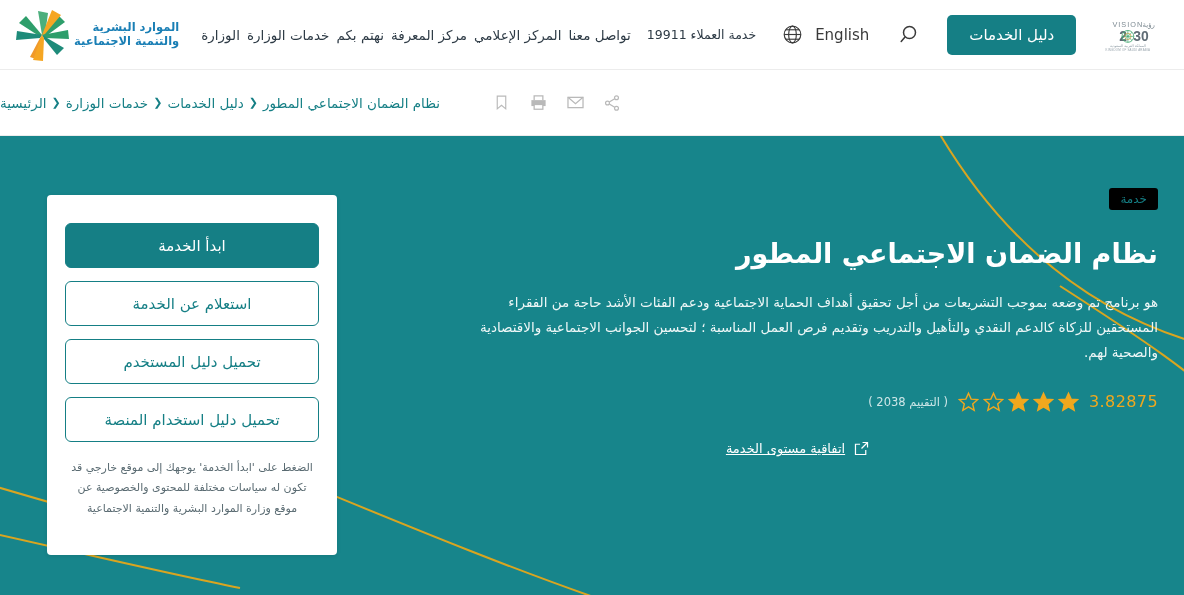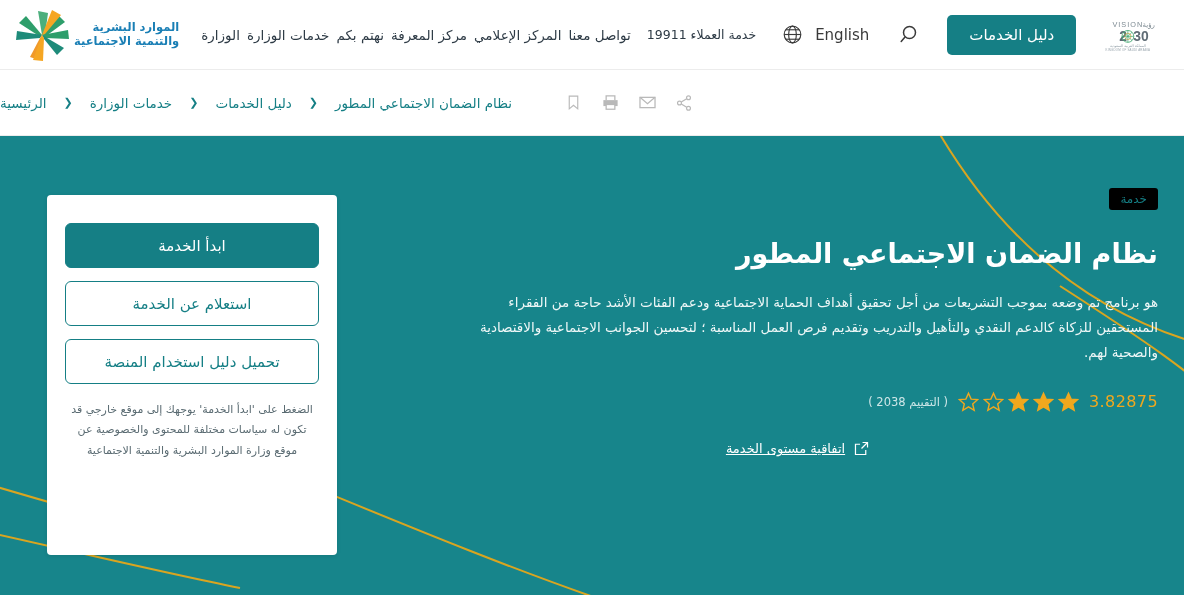--- a/index.html
+++ b/index.html
@@ -49,21 +49,21 @@
   .vision { margin-right: auto; margin-left: 0; width: 86px; height: 48px;
             margin-right: 26px; }
 
   
   .crumbbar {
     position: absolute; top: 70px; left: 0; width: 1184px; height: 66px;
     background: #fff; display: flex; flex-direction: row-reverse;
     align-items: center; border-bottom: 1px solid #ececec;
   }
   .crumbs { display: flex; flex-direction: row-reverse; align-items: center;
-            gap: 17px; margin-right: 24px; font-size: 13.5px; }
+            gap: 5px; margin-right: 24px; font-size: 13.5px; }
   .crumbs a { color: #157F85; text-decoration: none; white-space: nowrap; }
   .crumbs .sep { color: #157F85; font-size: 11px; }
   .crumbs .current { color: #157F85; white-space: nowrap; }
 
   .tools { margin-left: 26px; margin-right: auto; display: flex;
            flex-direction: row; align-items: center; gap: 15px; }
   .tools .ti { width: 22px; height: 22px; display: flex; align-items: center;
                justify-content: center; color: #b9b9b9; cursor: pointer; }
 
   
@@ -284,17 +284,18 @@
           <path d="M18 14v6.5H3.5V6H10"></path>
         </svg>
         <a href="#">اتفاقية مستوى الخدمة</a>
       </div>
     </div>
   </div>
 
   <div class="card">
     <button class="btn primary">ابدأ الخدمة</button>
     <button class="btn ghost">استعلام عن الخدمة</button>
+    <button class="btn ghost">تحميل دليل المستخدم</button>
     <button class="btn ghost">تحميل دليل استخدام المنصة</button>
     <p class="note">الضغط على 'ابدأ الخدمة' يوجهك إلى موقع خارجي قد تكون له سياسات مختلفة للمحتوى والخصوصية عن موقع وزارة الموارد البشرية والتنمية الاجتماعية</p>
   </div>
 
 </div>
 
 </body></html>

